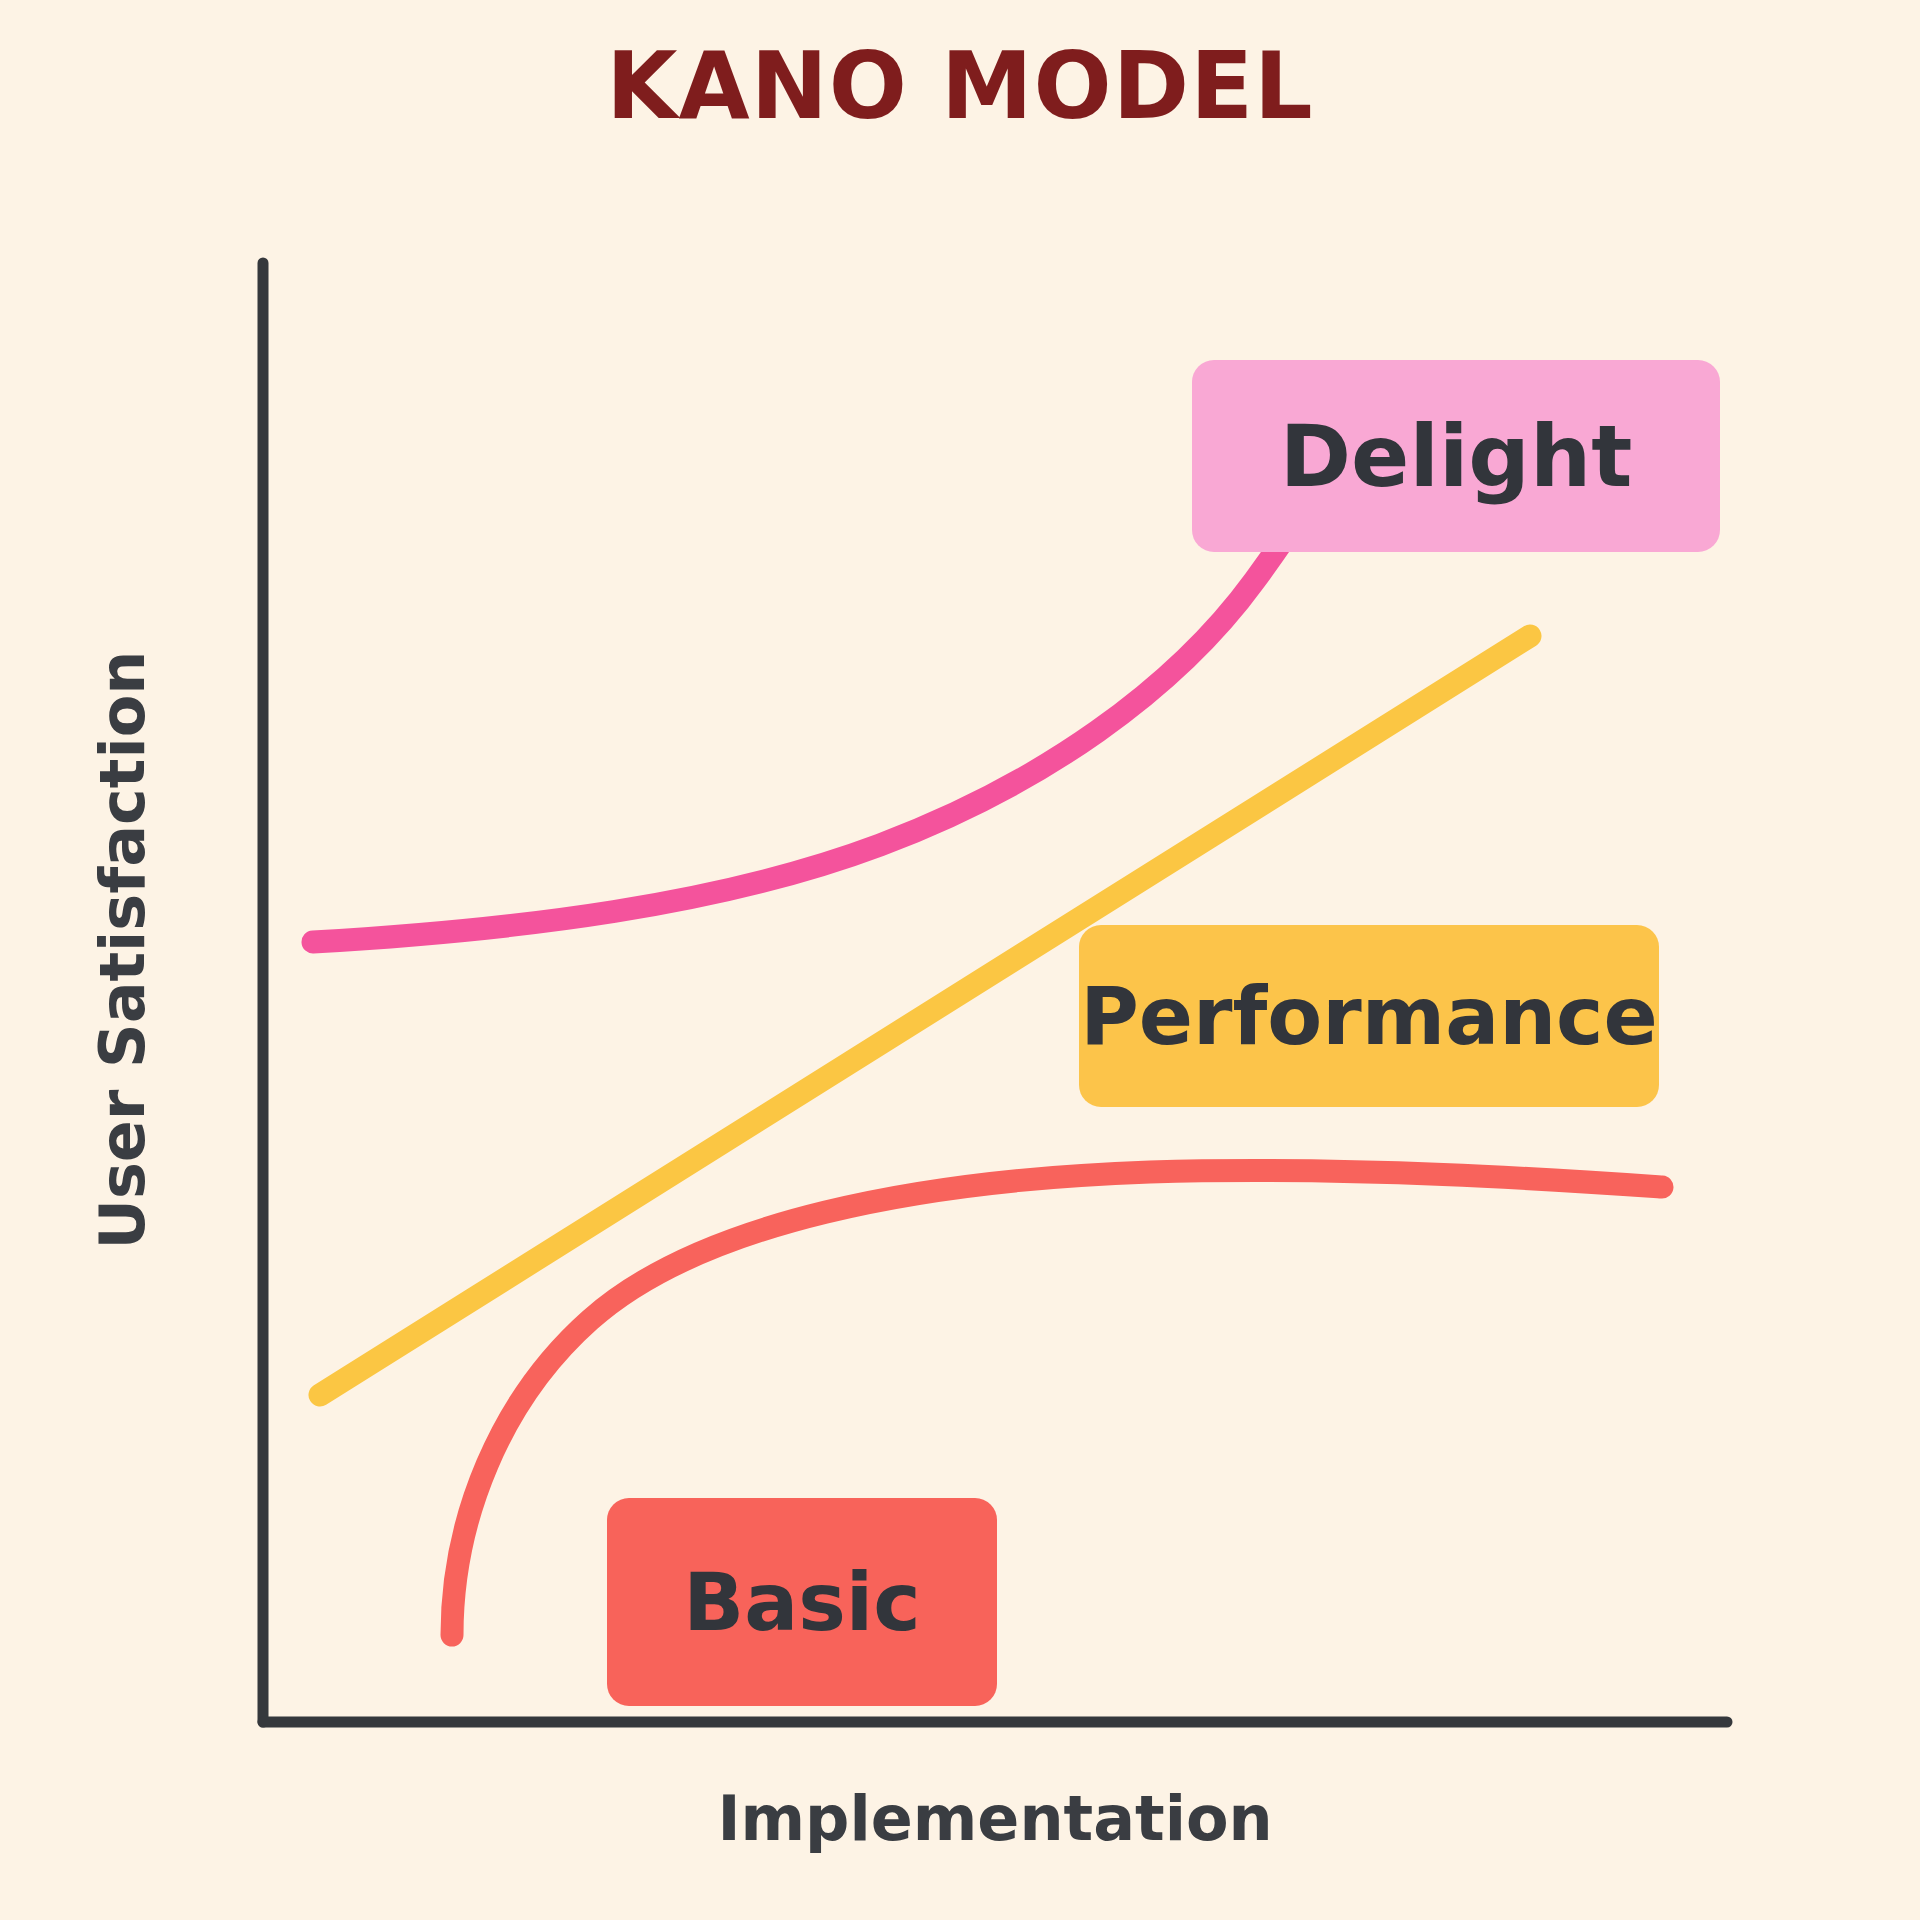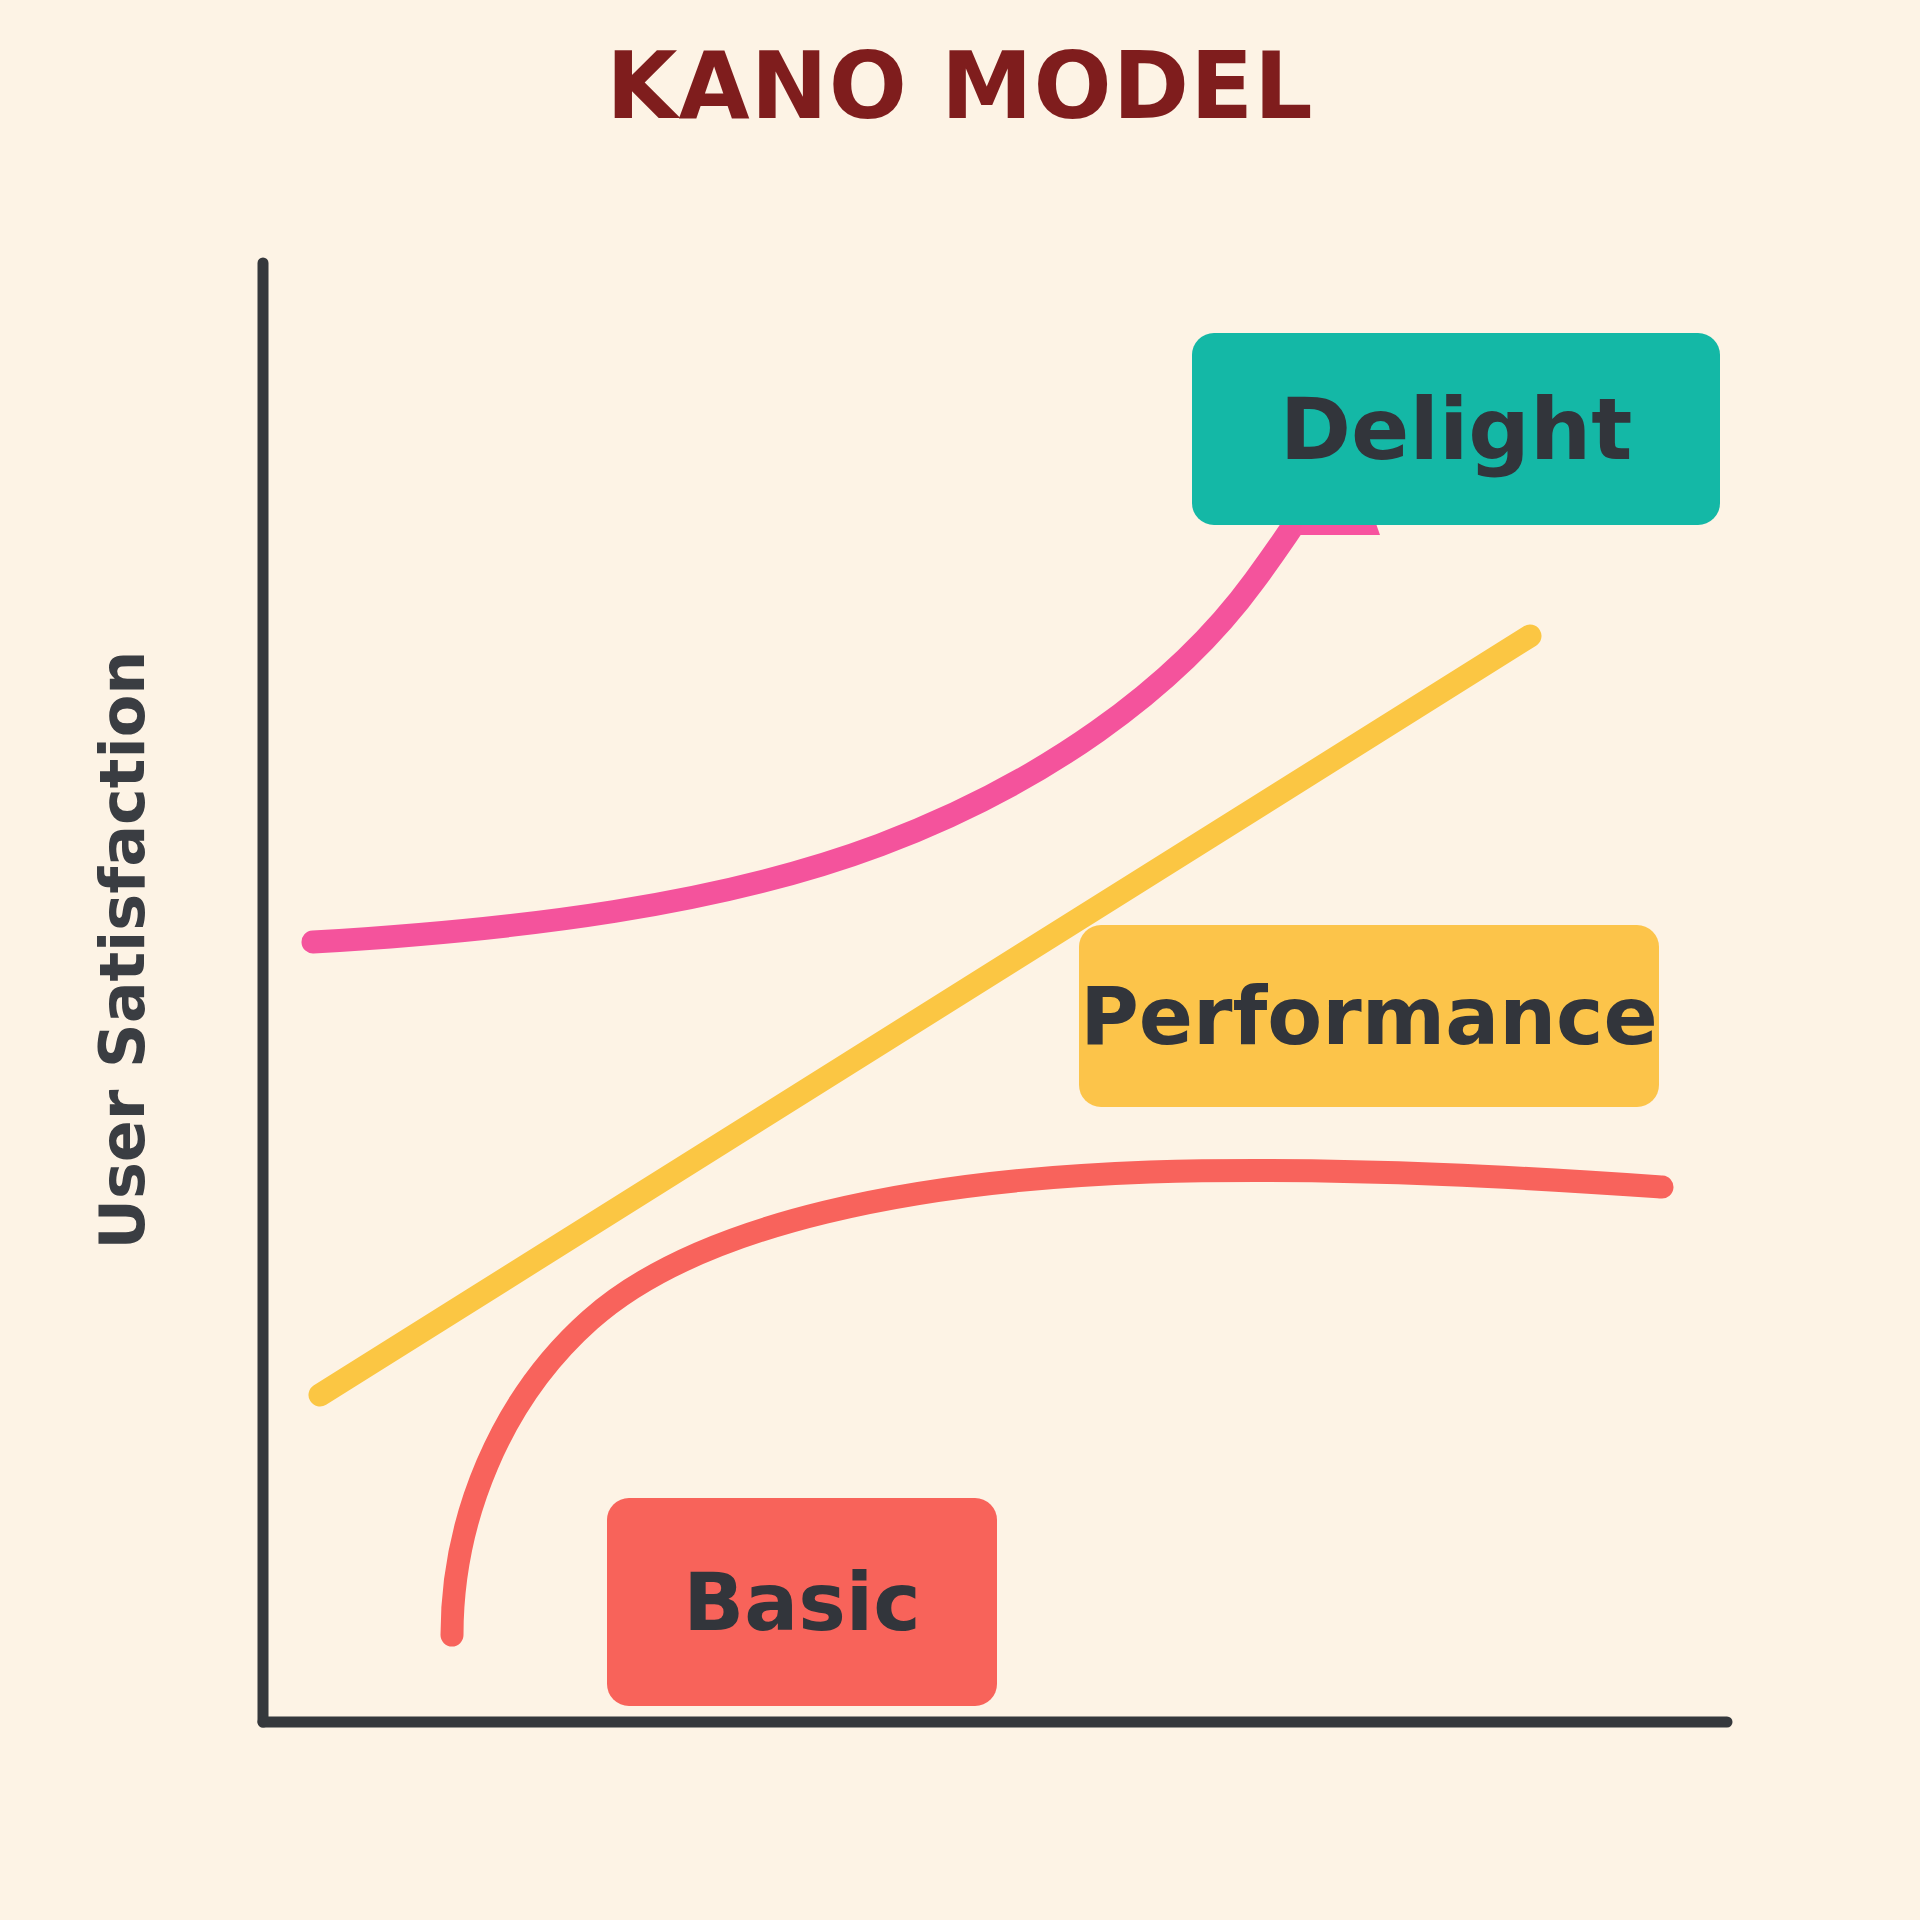--- a/index.html
+++ b/index.html
@@ -140,28 +140,29 @@
     <line x1="320" y1="1395" x2="1530" y2="636" stroke="#FBC643" stroke-width="23" stroke-linecap="round"></line>
 
     <path d="M 313 942
              C 520 930, 720 905, 880 845
              C 1040 785, 1175 690, 1255 580
              C 1290 532, 1312 498, 1328 470" fill="none" stroke="#F4539C" stroke-width="23" stroke-linecap="round"></path>
 
     <path d="M 1297 535 L 1345 435 L 1380 535 Z" fill="#F7539F"></path>
   </svg>
 
-  <div class="callout" id="callout-delight" style="background: #14b8a6;">
+  <div class="callout" id="callout-delight" style="background: #f9a8d4; margin-top: 27px;">
     <span>Delight</span>
   </div>
 
   <div class="callout" id="callout-performance" style="background: rgb(252, 196, 74);">
     <span>Performance</span>
   </div>
 
   <div class="callout" id="callout-basic" style="background: rgb(248, 99, 90);">
     <span>Basic</span>
   </div>
 
   <div id="y-axis-label" style="color: rgb(58, 61, 66);">User Satisfaction</div>
 
+  <div id="x-axis-label" style="color: rgb(58, 61, 66);">Implementation</div>
 
 </div>
 
 </body></html>

